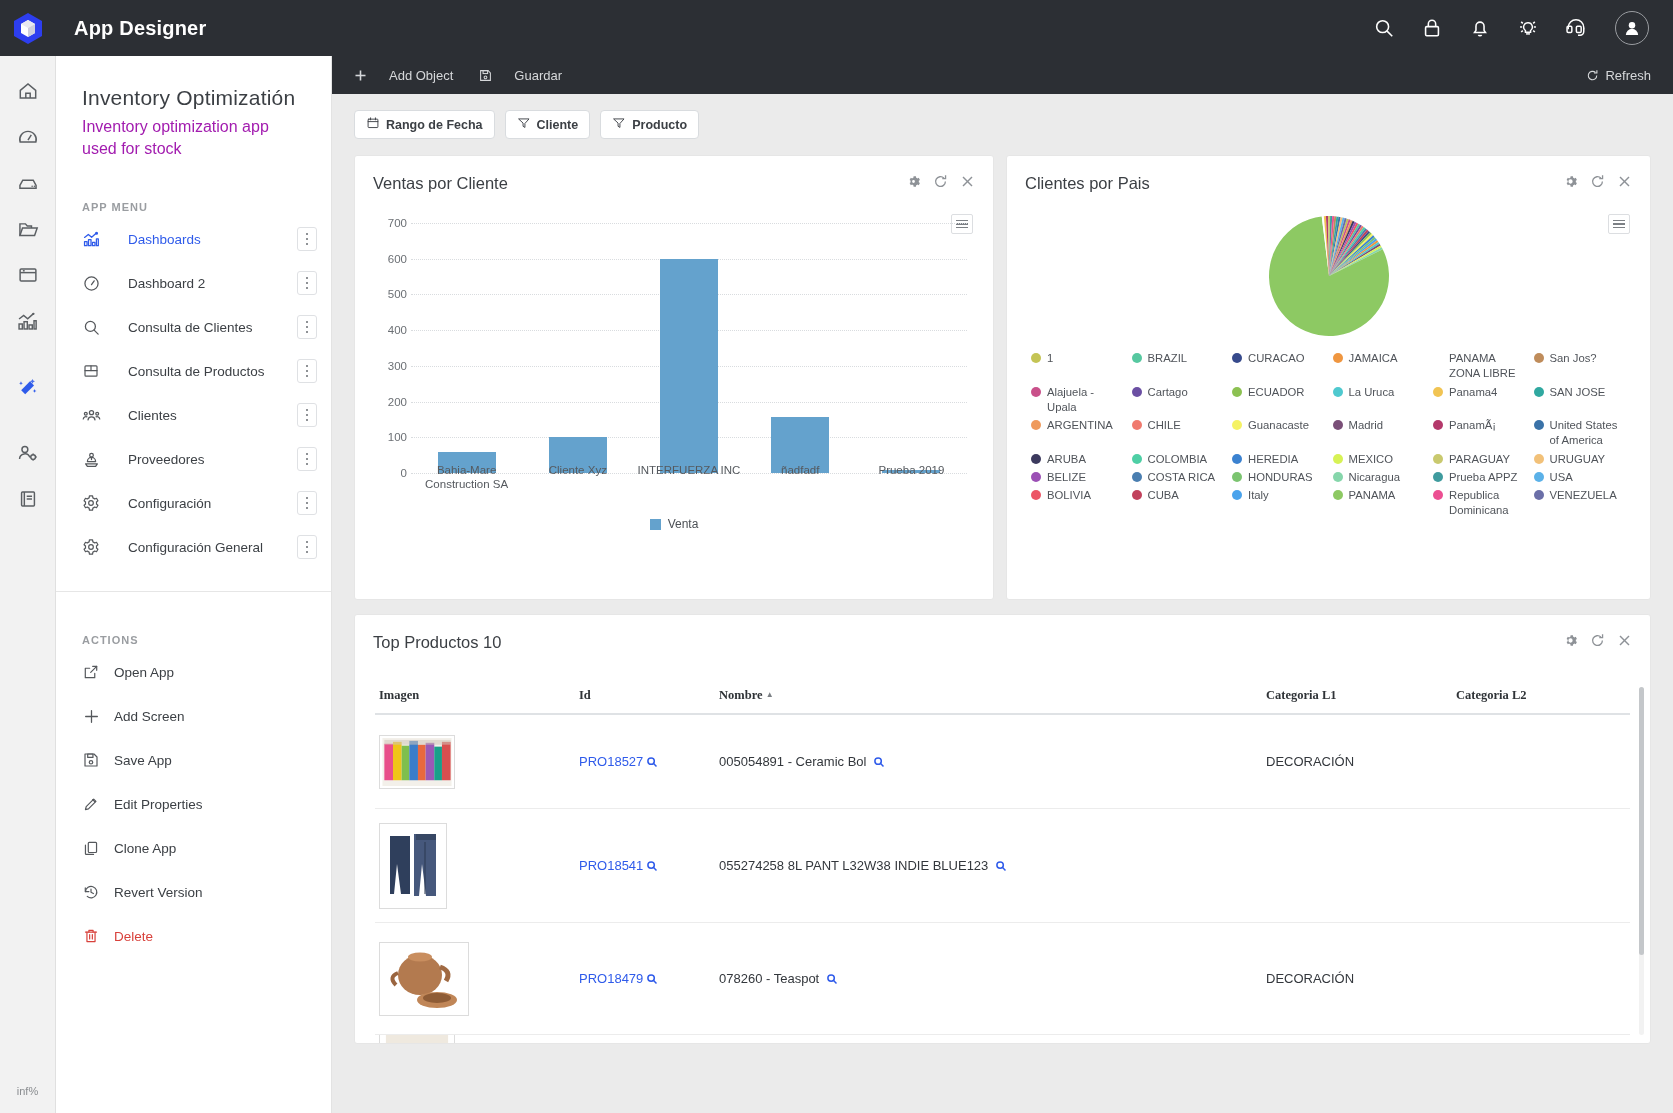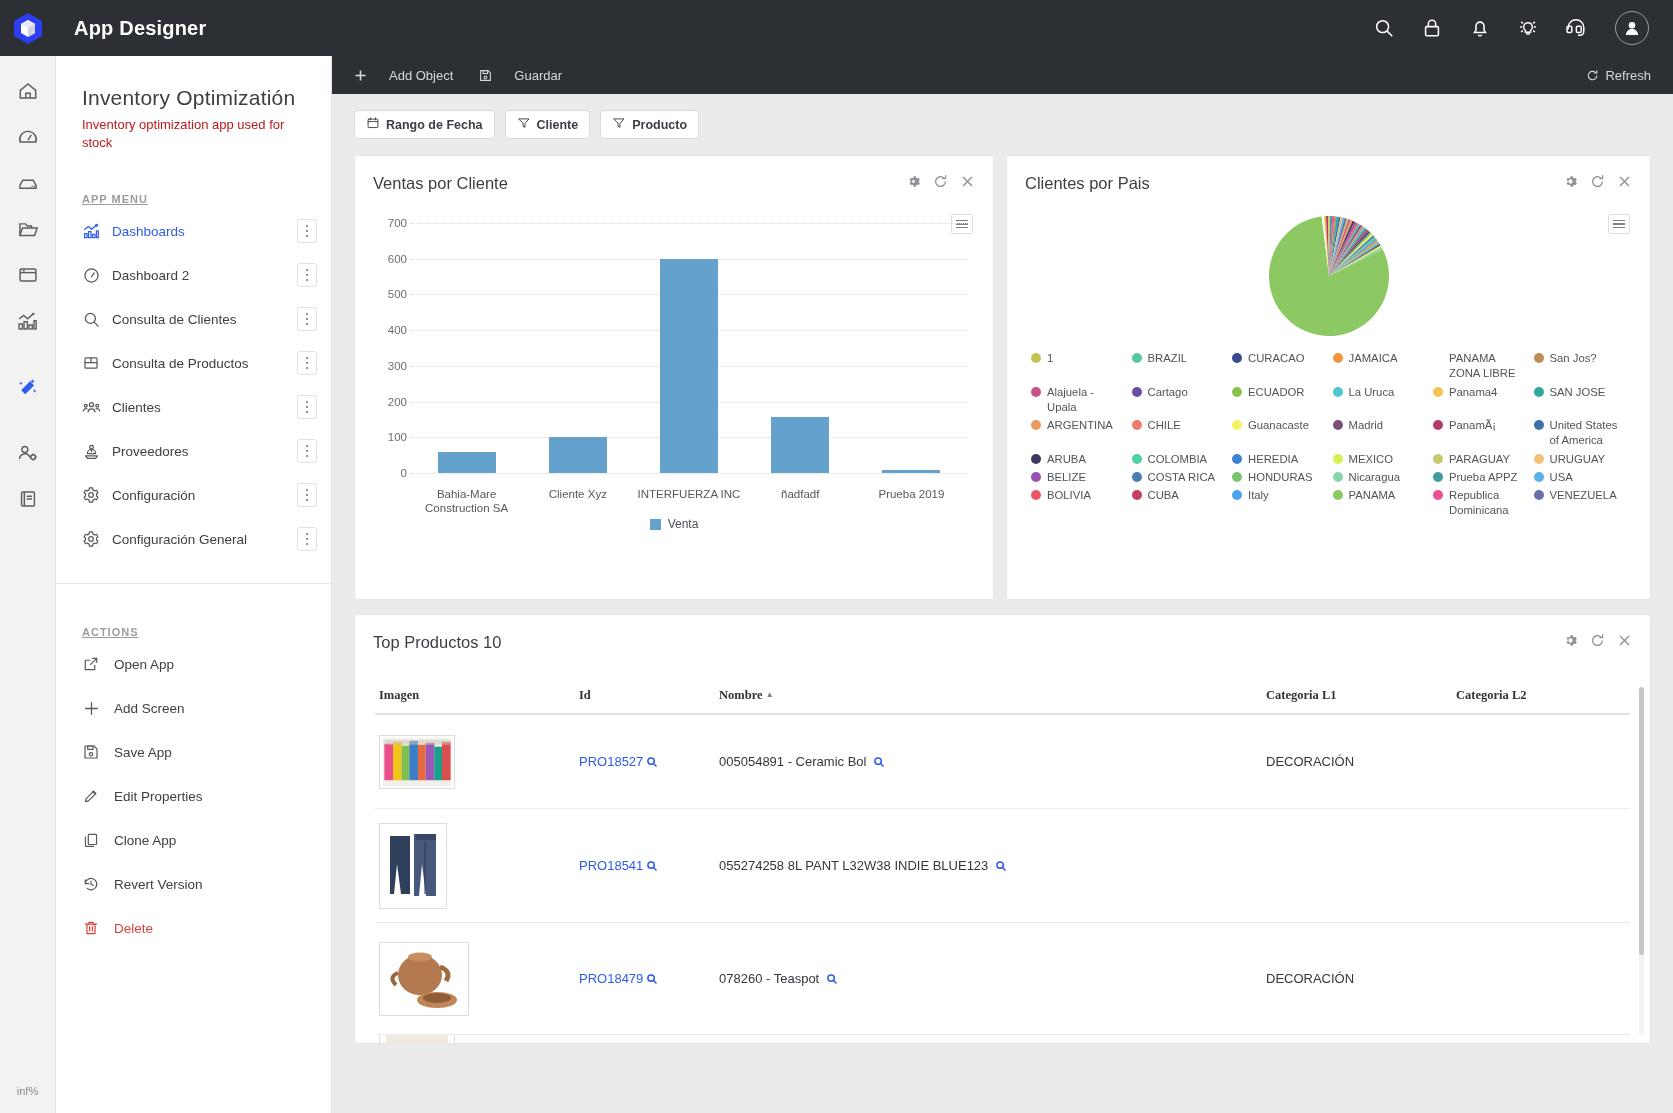--- a/index.html
+++ b/index.html
@@ -35,27 +35,27 @@
          display:flex; flex-direction:column; align-items:center; position:relative;}
   .rail-ico{ width:40px;height:46px;display:flex;align-items:center;justify-content:center;cursor:pointer;color:#5b5f63;}
   .rail-ico.active{ color:#2f5bea; }
   .rail-gap{ height:20px; }
   #rail-foot{ position:absolute; bottom:16px; font-size:11px; color:#8a8d90;}
 
   
   #sidebar{ width:276px; background:#fff; border-right:1px solid #e3e3e3; overflow:hidden;}
   #side-head{ padding:30px 26px 0 26px;}
   #side-title{ font-size:21px; font-weight:400; color:#3b3f44; letter-spacing:.2px;}
-  #side-sub{ font-size:13px; color:#b91c1c; margin-top:6px; line-height:1.35;}
-  .side-sec-label{ font-size:11px; font-weight:700; color:#9a9da1; letter-spacing:1px; padding:0 26px; margin-top:42px; margin-bottom:4px;text-decoration:underline;}
+  #side-sub{ font-size:16px; color:#a21caf; margin-top:6px; line-height:1.35;}
+  .side-sec-label{ font-size:11px; font-weight:700; color:#9a9da1; letter-spacing:1px; padding:0 26px; margin-top:42px; margin-bottom:4px;}
   .menu-row{
     display:flex; align-items:center; height:44px; padding:0 14px 0 26px; cursor:pointer;
   }
   .menu-ico{ width:26px; display:flex; align-items:center; color:#55585c; flex:0 0 26px;}
-  .menu-label{ font-size:13.5px; color:#3c4045; margin-left:4px; flex:1; white-space:nowrap;}
+  .menu-label{ font-size:13.5px; color:#3c4045; margin-left:20px; flex:1; white-space:nowrap;}
   .menu-row.active .menu-label{ color:#2f5bea; }
   .menu-row.active .menu-ico{ color:#2f5bea; }
   .kebab{
     width:20px;height:24px;border:1px solid #dfe1e4;border-radius:3px;background:#fff;
     display:flex;flex-direction:column;align-items:center;justify-content:center;gap:2.5px;cursor:pointer;
   }
   .kebab i{ width:2.5px;height:2.5px;border-radius:50%;background:#6a6e73;display:block;}
   #side-divider{ height:1px; background:#e6e6e6; margin:22px 0 0 0;}
   .action-row{ display:flex; align-items:center; height:44px; padding:0 26px; cursor:pointer;}
   .action-ico{ width:26px; display:flex; align-items:center; color:#55585c;}
@@ -98,21 +98,21 @@
   }
   .hamburger-box i{ width:12px;height:1.4px;background:#7c8085;display:block;}
 
   
   #bar-area{ position:relative; margin:30px 0 0 0; height:250px; }
   .ytick{ position:absolute; left:0; width:52px; text-align:right; font-size:11.5px; color:#6b6f74; transform:translateY(-50%);}
   .gridline{ position:absolute; left:56px; right:26px; border-top:1px dotted #d9dcdf; }
   #bars{ position:absolute; left:56px; right:26px; bottom:0; top:0; display:flex; align-items:flex-end; }
   .bar-col{ flex:1; display:flex; justify-content:center; align-items:flex-end; height:100%;}
   .bar{ width:58px; background:#64a2cd; }
-  #xlabels{ position:absolute; left:56px; right:26px; top:264px; display:flex; }
+  #xlabels{ position:absolute; left:56px; right:26px; top:240px; display:flex; }
   .xlabel{ flex:1; text-align:center; font-size:11.5px; color:#55595e; line-height:1.25; padding:0 2px;}
   #bar-legend{ display:flex; justify-content:center; align-items:center; gap:7px; margin-top:44px; font-size:12px; color:#4c5055;}
   #bar-legend .sw{ width:11px;height:11px;background:#64a2cd;display:block;}
 
   
   #pie-wrap{ display:flex; justify-content:center; margin-top:22px; }
   #legend-grid{
     margin:14px 24px 0 24px; display:grid; grid-template-columns:repeat(6,1fr);
     grid-auto-flow:column; grid-template-rows:repeat(6,auto); gap:3px 8px; font-size:11.3px; color:#50545a;
   }

